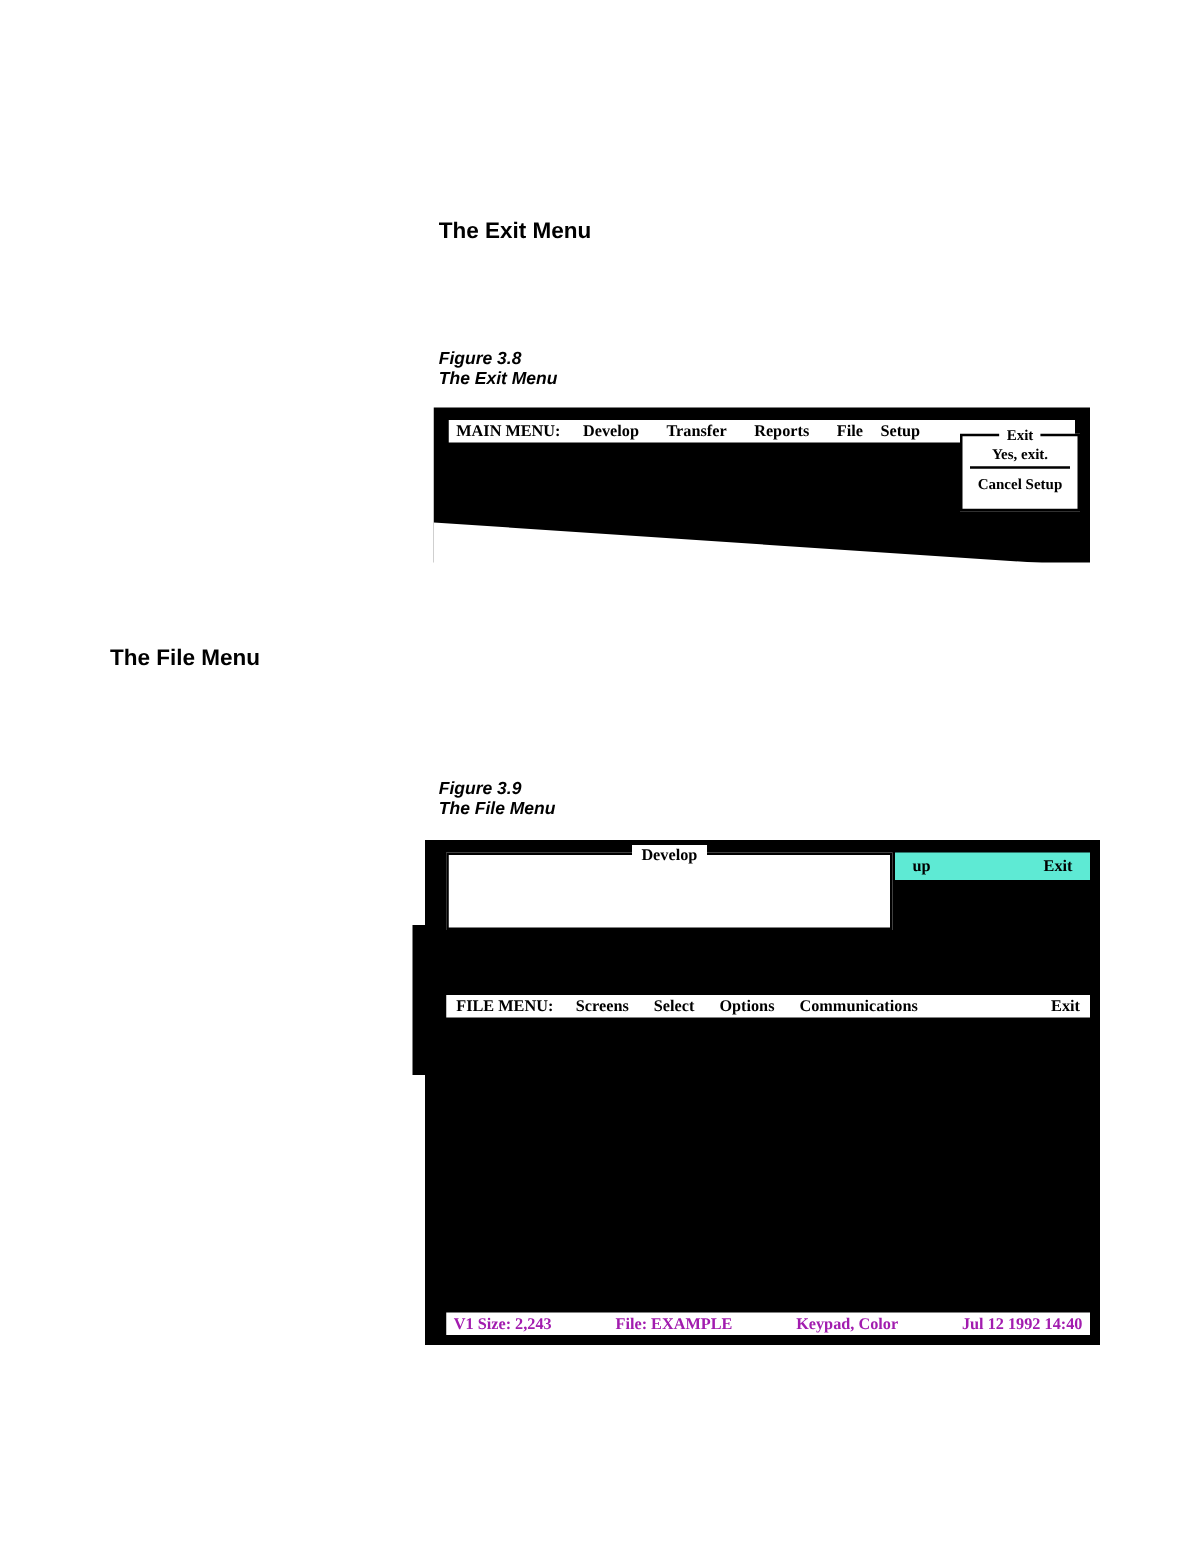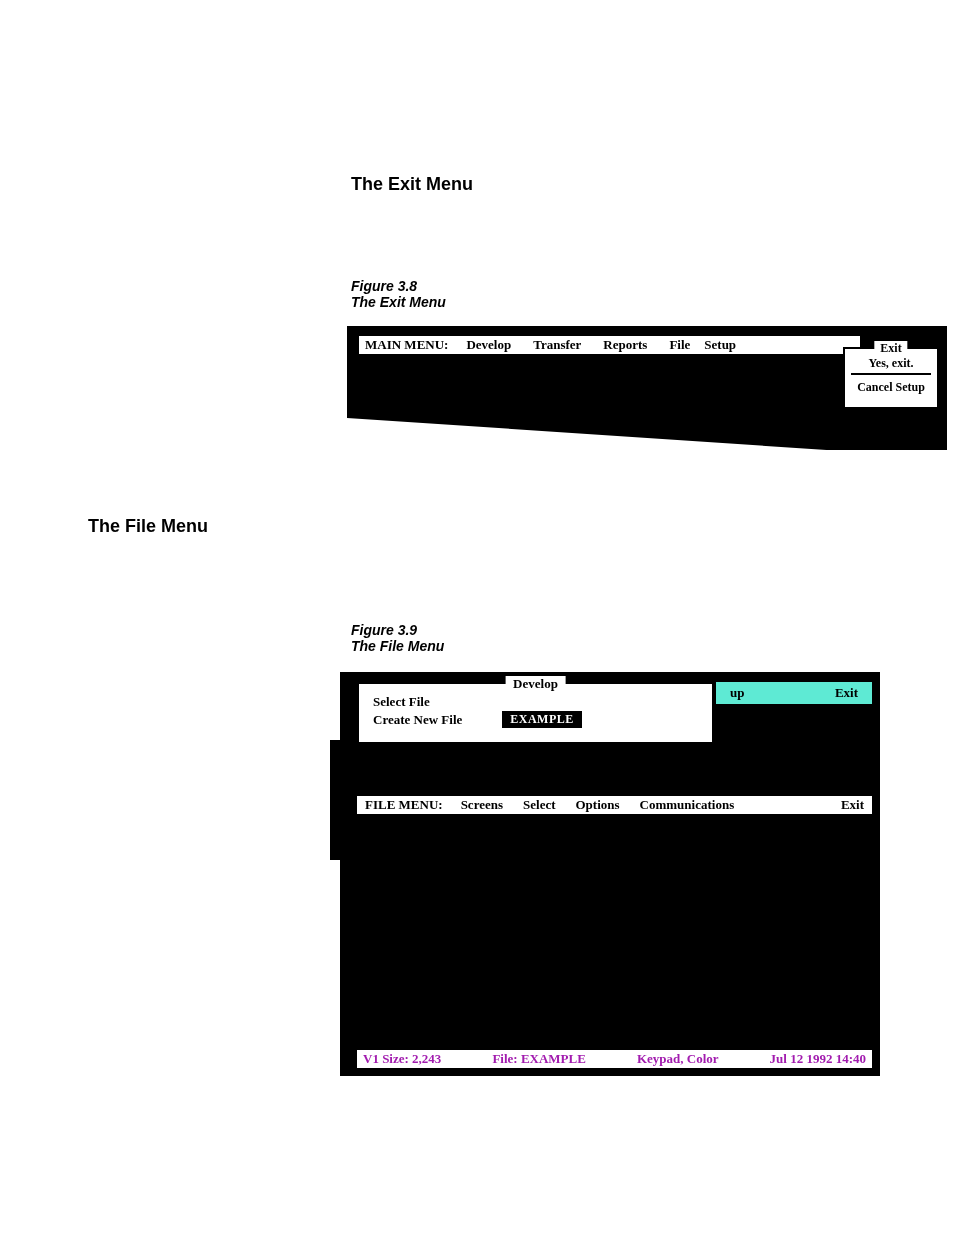--- a/index.html
+++ b/index.html
@@ -53,21 +53,21 @@
     line-height: 1.15;
     color: #000;
     font-style: italic;
   }
 
   
   .exit-fig {
     position: absolute;
     left: 347px;
     top: 326px;
-    width: 600px;
+    width: 525px;
     height: 124px;
     background: #000;
     overflow: visible;
   }
   .exit-menubar {
     position: absolute;
     left: 12px;
     top: 10px;
     width: 501px;
     height: 18px;
@@ -289,27 +289,20 @@
     <div data-interactable="false">Figure 3.9</div>
     <div data-interactable="false">The File Menu</div>
   </div>
 
   <div class="left-col" data-interactable="false"></div>
 
   <div class="file-fig" data-interactable="false">
 
     <div class="dev-panel" data-interactable="false">
       <div class="legend" data-interactable="false">Develop</div>
-      <div class="inner">
-        <div data-interactable="true">Select File</div>
-        <div class="row2">
-          <span data-interactable="true">Create New File</span>
-          <span class="example-tag" data-interactable="false">EXAMPLE</span>
-        </div>
-      </div>
     </div>
 
     <div class="top-right-strip" data-interactable="false">
       <span data-interactable="false">up</span>
       <span data-interactable="true">Exit</span>
     </div>
 
     <div class="file-menubar" data-interactable="false">
       <span class="label" data-interactable="false">FILE MENU:</span>
       <span class="item" data-interactable="true">Screens</span>

